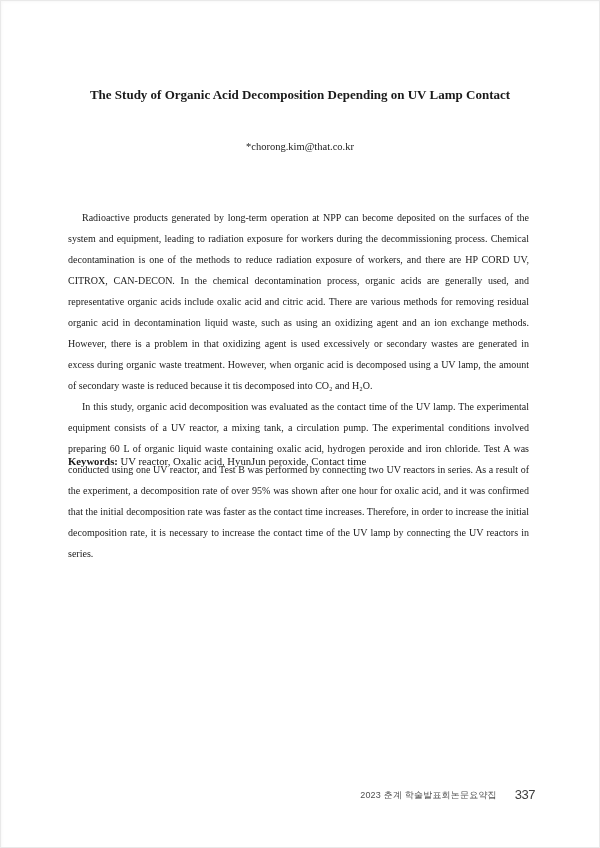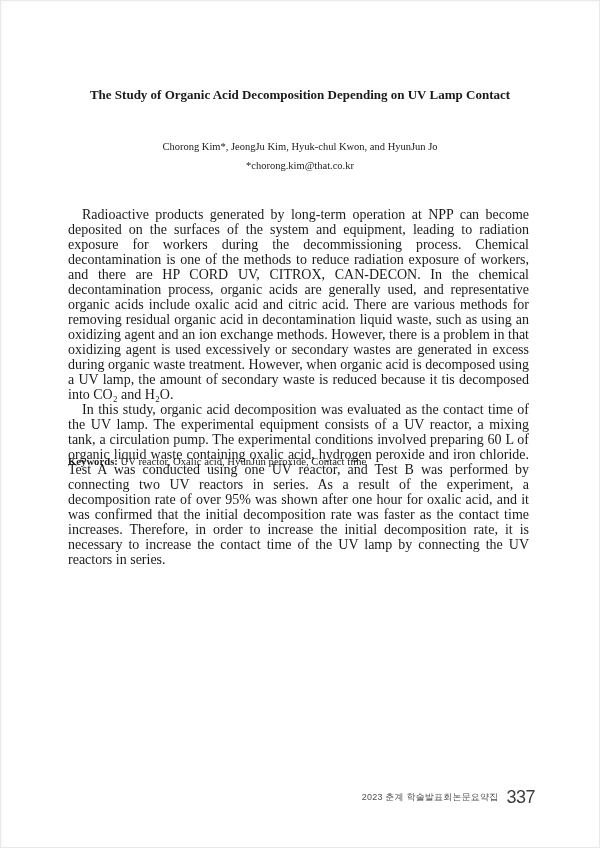--- a/index.html
+++ b/index.html
@@ -36,69 +36,68 @@
     right: 0;
     text-align: center;
     font-size: 10.5px;
     line-height: 19px;
   }
   .abstract {
     position: absolute;
     top: 207px;
     left: 68px;
     width: 461px;
-    font-size: 14px;
-    line-height: 15px;
+    font-size: 10px;
+    line-height: 21px;
     text-align: justify;
   }
   .abstract p {
     margin: 0;
     text-indent: 14px;
   }
   .keywords {
     position: absolute;
     top: 455px;
     left: 68px;
     width: 461px;
     font-size: 10.7px;
     line-height: 13.45px;
   }
   .keywords .kw-label { font-weight: bold; }
   .footer {
     position: absolute;
     top: 787px;
     right: 65px;
     display: flex;
-    align-items: center;
-    gap: 8px;
+    align-items: flex-end;
+    gap: 18px;
     font-family: "Liberation Sans", "DejaVu Sans", sans-serif;
     margin-left: 20px;
   }
   .footer .journal {
     font-size: 9px;
     color: #4f4f4f;
     letter-spacing: 0.2px;
   }
   .footer .page-number {
-    font-size: 18px;
+    font-size: 13px;
     color: #3d3d3d;
     letter-spacing: -0.5px;
   }
 </style>
 </head>
 <body>
 
 <div class="page">
 
   <h1 class="title">
     <span class="title-line">The Study of Organic Acid Decomposition Depending on UV Lamp Contact</span><br>
   </h1>
 
   <div class="header-meta">
-    <div class="authors">Chorong Kim*, JeongJu Kim, Hyuk-chul Kwon, and HyunJun Jo</div>
     <div class="email">*chorong.kim@that.co.kr</div>
   </div>
 
   <div class="abstract">
     <p>Radioactive products generated by long-term operation at NPP can become deposited on the surfaces of the system and equipment, leading to radiation exposure for workers during the decommissioning process. Chemical decontamination is one of the methods to reduce radiation exposure of workers, and there are HP CORD UV, CITROX, CAN-DECON. In the chemical decontamination process, organic acids are generally used, and representative organic acids include oxalic acid and citric acid. There are various methods for removing residual organic acid in decontamination liquid waste, such as using an oxidizing agent and an ion exchange methods. However, there is a problem in that oxidizing agent is used excessively or secondary wastes are generated in excess during organic waste treatment. However, when organic acid is decomposed using a UV lamp, the amount of secondary waste is reduced because it tis decomposed into CO₂ and H₂O.</p>
     <p>In this study, organic acid decomposition was evaluated as the contact time of the UV lamp. The experimental equipment consists of a UV reactor, a mixing tank, a circulation pump. The experimental conditions involved preparing 60 L of organic liquid waste containing oxalic acid, hydrogen peroxide and iron chloride. Test A was conducted using one UV reactor, and Test B was performed by connecting two UV reactors in series. As a result of the experiment, a decomposition rate of over 95% was shown after one hour for oxalic acid, and it was confirmed that the initial decomposition rate was faster as the contact time increases. Therefore, in order to increase the initial decomposition rate, it is necessary to increase the contact time of the UV lamp by connecting the UV reactors in series.</p>
   </div>
 
   <div class="keywords">
     <span class="kw-label">Keywords:</span><span> UV reactor, Oxalic acid, HyunJun peroxide, Contact time</span>

